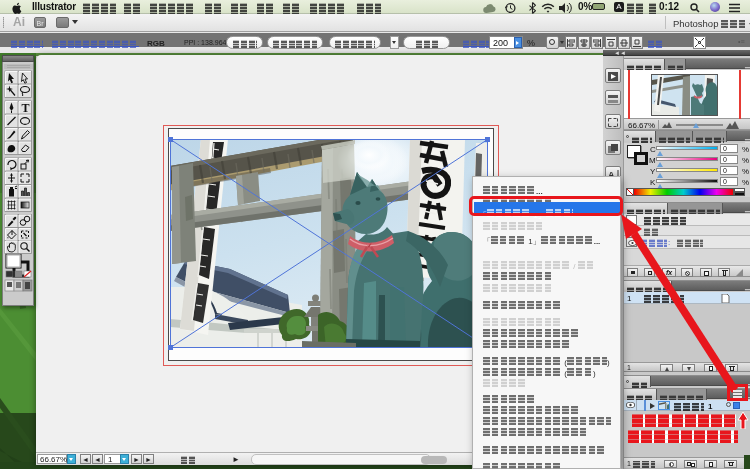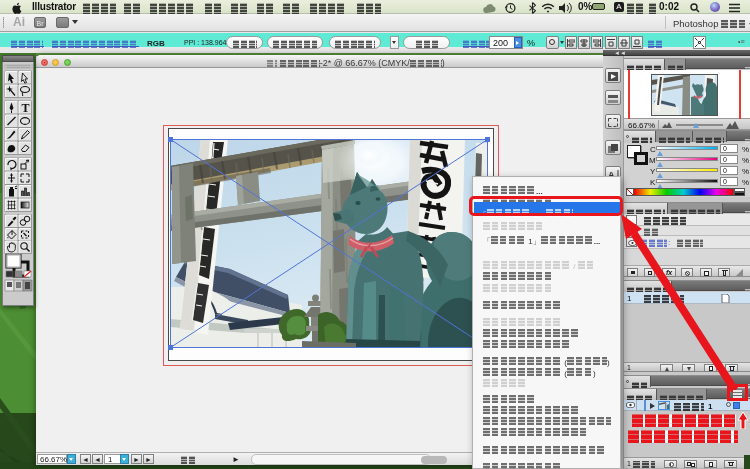--- a/index.html
+++ b/index.html
@@ -8,21 +8,21 @@
 
 .jp{display:inline-block;vertical-align:middle;background:repeating-linear-gradient(90deg,currentColor 0px,currentColor 7px,transparent 7px,transparent 9px);-webkit-mask-image:repeating-linear-gradient(0deg,rgba(0,0,0,.8) 0 2px,rgba(0,0,0,.28) 2px 3px);mask-image:repeating-linear-gradient(0deg,rgba(0,0,0,.8) 0 2px,rgba(0,0,0,.28) 2px 3px);height:8.5px;}
 .jps{display:inline-block;vertical-align:middle;background:repeating-linear-gradient(90deg,currentColor 0px,currentColor 6px,transparent 6px,transparent 7.8px);-webkit-mask-image:repeating-linear-gradient(0deg,rgba(0,0,0,.75) 0 1.8px,rgba(0,0,0,.25) 1.8px 2.6px);mask-image:repeating-linear-gradient(0deg,rgba(0,0,0,.75) 0 1.8px,rgba(0,0,0,.25) 1.8px 2.6px);height:7.5px;}
 
 #menubar{position:absolute;left:0;top:0;width:750px;height:14px;background:linear-gradient(#e9efdd,#d9e3c9);border-bottom:1px solid #b6c0aa;font-size:11px;color:#111;}
 #menubar b{font-weight:bold;}
 .mb{position:absolute;top:1px;height:12px;line-height:12px;}
 
 #appbar{position:absolute;left:0;top:14px;width:750px;height:18px;background:linear-gradient(#f4f4f4,#e2e2e2);border-bottom:1px solid #9f9f9f;}
 
-#ctrlbar{position:absolute;left:0;top:33px;width:750px;height:14px;background:#5eead4;}
+#ctrlbar{position:absolute;left:0;top:33px;width:750px;height:14px;background:#737373;}
 .cbtn{position:absolute;top:3px;height:13px;background:linear-gradient(#ffffff,#f0f0f0);border:1px solid #9a9a9a;border-radius:7px;color:#222;text-align:center;line-height:11px;}
 
 .wall{position:absolute;overflow:hidden;}
 
 #docwin{position:absolute;left:36px;top:55px;width:677px;height:410px;background:#f0f0f0;border-radius:5px 5px 0 0;box-shadow:0 0 6px rgba(0,0,0,.45);}
 #doctitle{position:absolute;left:0;top:0;width:100%;height:13px;background:linear-gradient(#f7f7f7,#c9c9c9);border-bottom:1px solid #979797;border-radius:5px 5px 0 0;}
 #docbody{position:absolute;left:0;top:14px;width:677px;height:383px;background:#f0f0f0;overflow:hidden;}
 #statusbar{position:absolute;left:0;top:397px;width:677px;height:13px;background:linear-gradient(#f2f2f2,#dcdcdc);border-top:1px solid #b0b0b0;font-size:9px;color:#222;}
 .tl{position:absolute;top:3.5px;width:7px;height:7px;border-radius:50%;}
 
@@ -103,21 +103,21 @@
       </svg>
   <svg class="mb" style="left:559px;top:2px;" width="13" height="10" viewBox="0 0 13 10">
         <path d="M0,3 L3,3 L6,0 L6,10 L3,7 L0,7 Z" fill="#222"></path>
         <path d="M8,2 A4,4 0 0 1 8,8 M10,0 A6.5,6.5 0 0 1 10,10" stroke="#222" fill="none"></path>
       </svg>
   <span class="mb" style="left:578px;font-size:10px;font-weight:bold;">0%</span>
   <span class="mb" style="left:592px;top:3px;width:13px;height:7px;border:1px solid #222;border-radius:2px;background:#90a474;"></span>
   <span class="mb" style="left:614px;top:1.5px;width:10px;height:10px;background:#1c1c1c;border-radius:2px;color:#fff;font-size:8px;text-align:center;line-height:10px;">A</span>
   <span class="jp mb" style="left:627px;top:2.5px;width:16px;color:#1a1a1a;"></span>
   <span class="jp mb" style="left:649px;top:2.5px;width:8px;color:#1a1a1a;"></span>
-  <span class="mb" style="left:659px;font-size:10px;font-weight:bold;">0:02</span>
+  <span class="mb" style="left:659px;font-size:10px;font-weight:bold;">0:12</span>
   <svg class="mb" style="left:690px;top:1.5px;" width="10" height="10" viewBox="0 0 10 10">
         <circle cx="4" cy="4" r="3" stroke="#222" stroke-width="1.4" fill="none"></circle>
         <path d="M6.5,6.5 L9,9" stroke="#222" stroke-width="1.6"></path>
       </svg>
   <span class="mb" style="left:710px;top:1.5px;width:10px;height:10px;border-radius:50%;background:radial-gradient(circle at 40% 35%,#b8dcf0,#7a64c8 55%,#3a3a78);"></span>
   <svg class="mb" style="left:729px;top:2px;" width="11" height="9" viewBox="0 0 11 9">
         <path d="M0,1 h11 M0,4.5 h11 M0,8 h11" stroke="#222" stroke-width="1.4"></path>
       </svg>
 </div>
 
@@ -183,27 +183,20 @@
   <span class="jps abs" style="left:648px;top:40px;width:14px;color:#3c55c0;"></span>
   <span class="abs" style="left:648px;top:46px;width:14px;height:1px;background:#3c55c0;"></span>
   <span class="abs" style="left:693px;top:36px;width:13px;height:13px;background:#fff;border:1px solid #8a8a8a;"></span>
   <svg class="abs" style="left:695px;top:38px;" width="9" height="9">
         <path d="M0,0 L2.5,2.5 M9,0 L6.5,2.5 M0,9 L2.5,6.5 M9,9 L6.5,6.5 M3.5,3.5 h2 v2 h-2 Z" stroke="#333" fill="none" stroke-width="1"></path>
       </svg>
   <span class="abs" style="left:738px;top:38px;font-size:7px;color:#555;">•≡</span>
 </div>
 
 <div id="docwin">
-  <div id="doctitle">
-    <span class="tl" style="left:4.5px;background:radial-gradient(circle at 40% 35%,#f08077,#ee4b42);border:.5px solid #d03a32;"></span>
-    <span class="abs" style="left:7.5px;top:6.5px;width:1.5px;height:1.5px;background:#6a1510;border-radius:50%;"></span>
-    <span class="tl" style="left:16px;background:radial-gradient(circle at 40% 35%,#f8cb62,#f5b72e);border:.5px solid #d79b22;"></span>
-    <span class="tl" style="left:27.5px;background:radial-gradient(circle at 40% 35%,#8ad86e,#55c238);border:.5px solid #46a52c;"></span>
-    <div class="abs" style="left:175px;top:3px;width:290px;text-align:center;font-size:9px;color:#3a3a3a;white-space:nowrap;"><span class="jps" style="width:10px;color:#666;"></span> <span class="jps" style="width:40px;color:#3a3a3a;"></span>-2* @ 66.67% (CMYK/<span class="jps" style="width:32px;color:#3a3a3a;"></span>)</div>
-  </div>
   <div id="docbody">
     <div id="redrect"></div>
     <div id="abrect"></div>
     <div id="photo">
     <svg width="318" height="209" viewBox="0 0 318 209">
       <defs>
         <linearGradient id="sky" x1="0" y1="0" x2=".35" y2="1">
           <stop offset="0" stop-color="#bdd6e8"></stop>
                 <stop offset=".55" stop-color="#cce1ef"></stop>
                 <stop offset="1" stop-color="#ddebf4"></stop>

